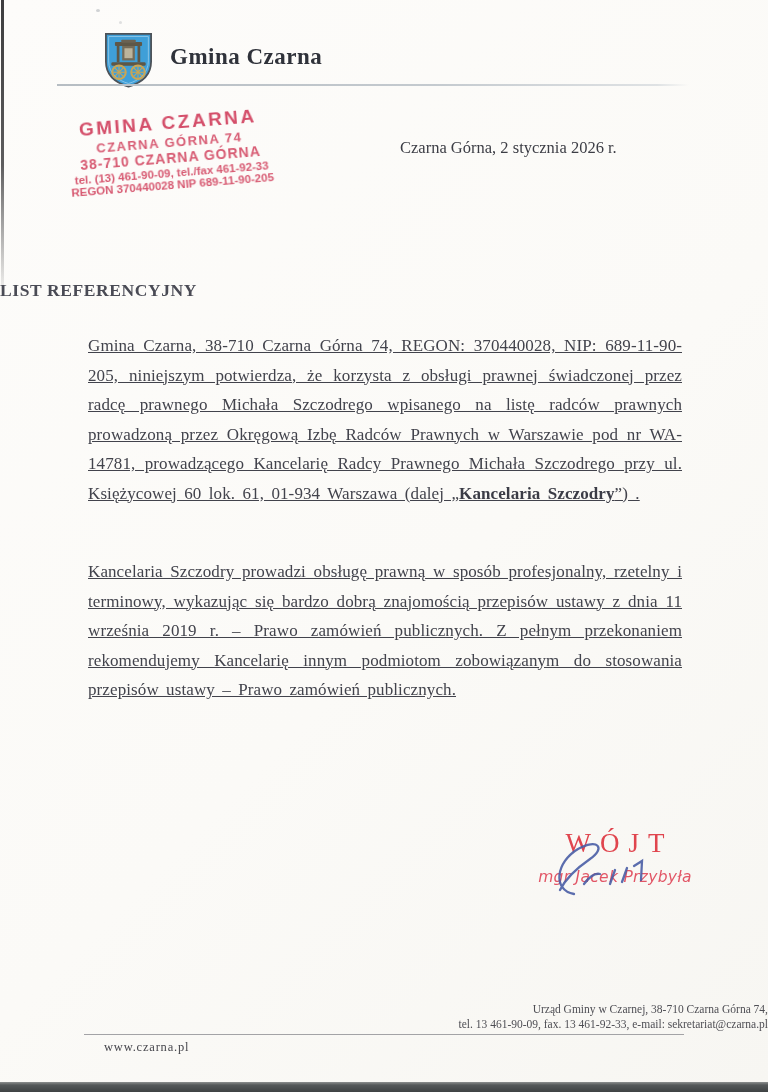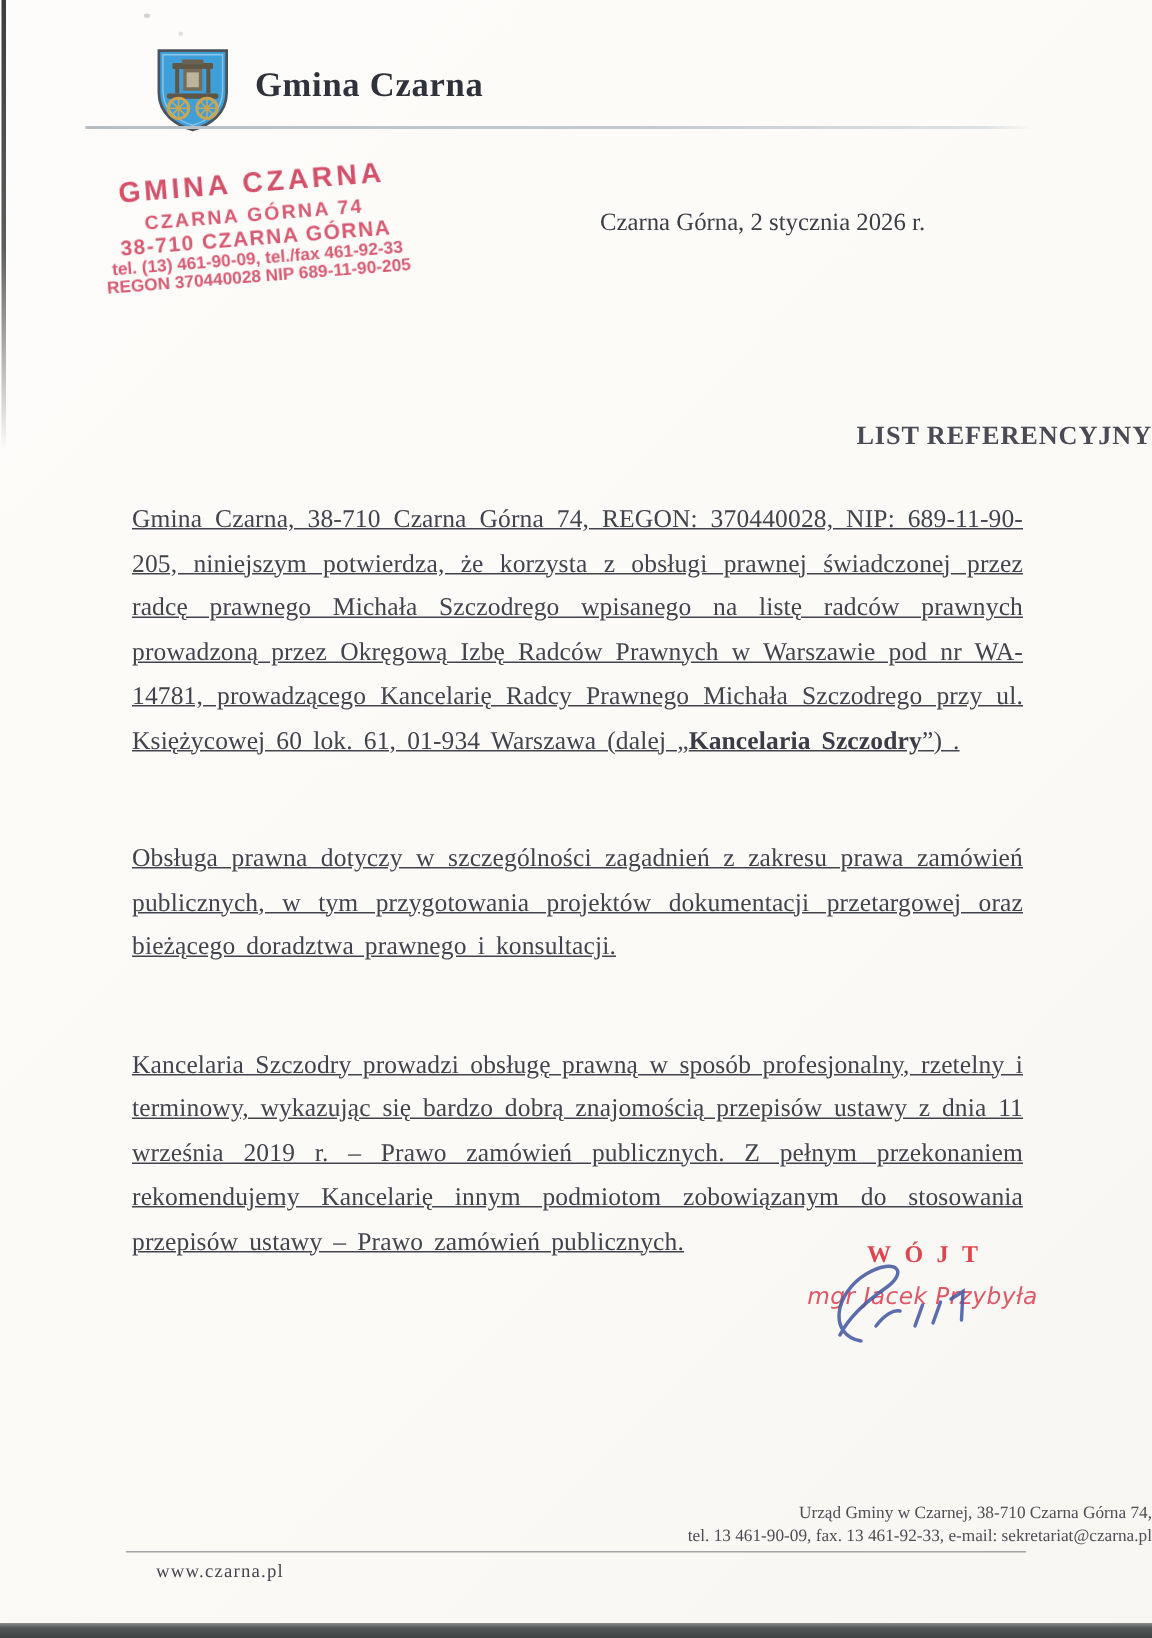--- a/index.html
+++ b/index.html
@@ -46,37 +46,37 @@
   .stamp .l2{font-size:13px;font-weight:bold;letter-spacing:1.5px;margin-top:1px;}
   .stamp .l3{font-size:14px;font-weight:bold;letter-spacing:1px;}
   .stamp .l4{font-size:11.5px;font-weight:bold;margin-top:1px;}
   .stamp .l5{font-size:11.5px;font-weight:bold;}
   
   .date-line{
     position:absolute;left:400px;top:138px;width:308px;
     text-align:left;font-size:16.5px;color:#3c3d45;
   }
   .letter-title{
-    position:absolute;left:0;top:280px;width:768px;text-align:right;
+    position:absolute;left:0;top:280px;width:768px;text-align:left;
     font-size:17.5px;font-weight:bold;letter-spacing:.6px;color:#4a4b55;
   }
   
   .body-text{
     position:absolute;left:88px;top:331px;width:594px;
     font-size:17px;line-height:29.5px;color:#42434c;
     text-align:justify;word-spacing:3px;letter-spacing:.1px;text-decoration:underline;
   }
   .body-text p{margin:0 0 49px 0;}
   .body-text p:last-child{margin-bottom:0;}
   .body-text b{color:#3b3c46;}
   
   .sig-block{position:absolute;left:520px;top:828px;width:190px;text-align:center;}
   .sig-role{
     font-family:"Liberation Serif", serif;
-    font-size:16px;font-weight:bold;letter-spacing:9px;color:#e0454e;
+    font-size:27px;font-weight:normal;letter-spacing:9px;color:#e0454e;
     padding-left:9px; 
   }
   .sig-scribble{position:absolute;left:2px;top:12px;width:170px;height:58px;pointer-events:none;}
   .sig-name{
     margin-top:9px;
     font-family:"DejaVu Sans", sans-serif;font-style:italic;
     font-size:15.5px;color:#e25666;letter-spacing:.3px;
   }
   
   .footer-lines{
@@ -129,21 +129,20 @@
     <div class="l4">tel. (13) 461-90-09, tel./fax 461-92-33</div>
     <div class="l5">REGON 370440028  NIP 689-11-90-205</div>
   </div>
 
   <div class="date-line">Czarna Górna, 2 stycznia 2026 r.</div>
 
   <div class="letter-title">LIST REFERENCYJNY</div>
 
   <div class="body-text">
     <p><span>Gmina Czarna, 38-710 Czarna Górna 74, REGON: 370440028, NIP: 689-11-90-205, niniejszym potwierdza, że korzysta z obsługi prawnej świadczonej przez radcę prawnego Michała Szczodrego wpisanego na listę radców prawnych prowadzoną przez Okręgową Izbę Radców Prawnych w Warszawie pod nr WA-14781, prowadzącego Kancelarię Radcy Prawnego Michała Szczodrego przy ul. Księżycowej 60 lok. 61, 01-934 Warszawa (dalej „</span><b>Kancelaria Szczodry</b><span>”) .</span></p>
-    <p>Obsługa prawna dotyczy w szczególności zagadnień z zakresu prawa zamówień publicznych, w tym przygotowania projektów dokumentacji przetargowej oraz bieżącego doradztwa prawnego i konsultacji.</p>
     <p>Kancelaria Szczodry prowadzi obsługę prawną w sposób profesjonalny, rzetelny i terminowy, wykazując się bardzo dobrą znajomością przepisów ustawy z dnia 11 września 2019 r. – Prawo zamówień publicznych. Z pełnym przekonaniem rekomendujemy Kancelarię innym podmiotom zobowiązanym do stosowania przepisów ustawy – Prawo zamówień publicznych.</p>
   </div>
 
   <div class="sig-block">
     <div class="sig-role">WÓJT</div>
     <svg class="sig-scribble" viewBox="0 0 170 58" aria-hidden="true">
       <g fill="none" stroke="#4a5ea6" stroke-width="2.3" stroke-linecap="round" opacity=".9">
         <path d="M52 54 C30 50 34 22 56 9 C76 -2 84 8 68 19 C55 28 44 38 38 50"></path>
         <path d="M62 44 C68 36 74 33 78 34"></path>
         <path d="M88 44 L93 30"></path>

